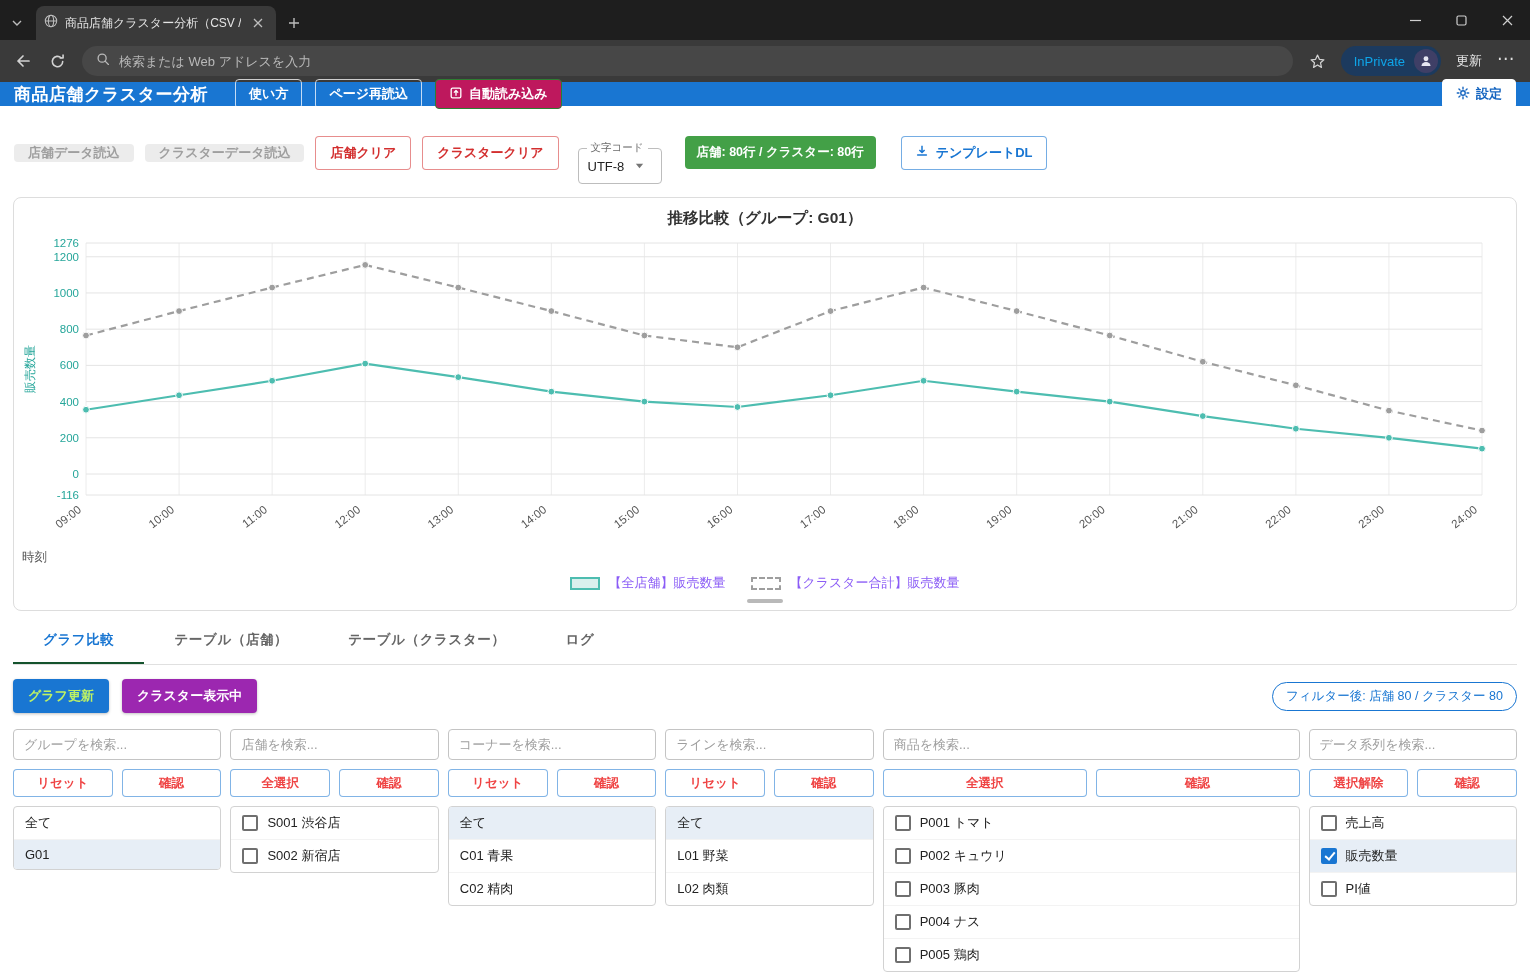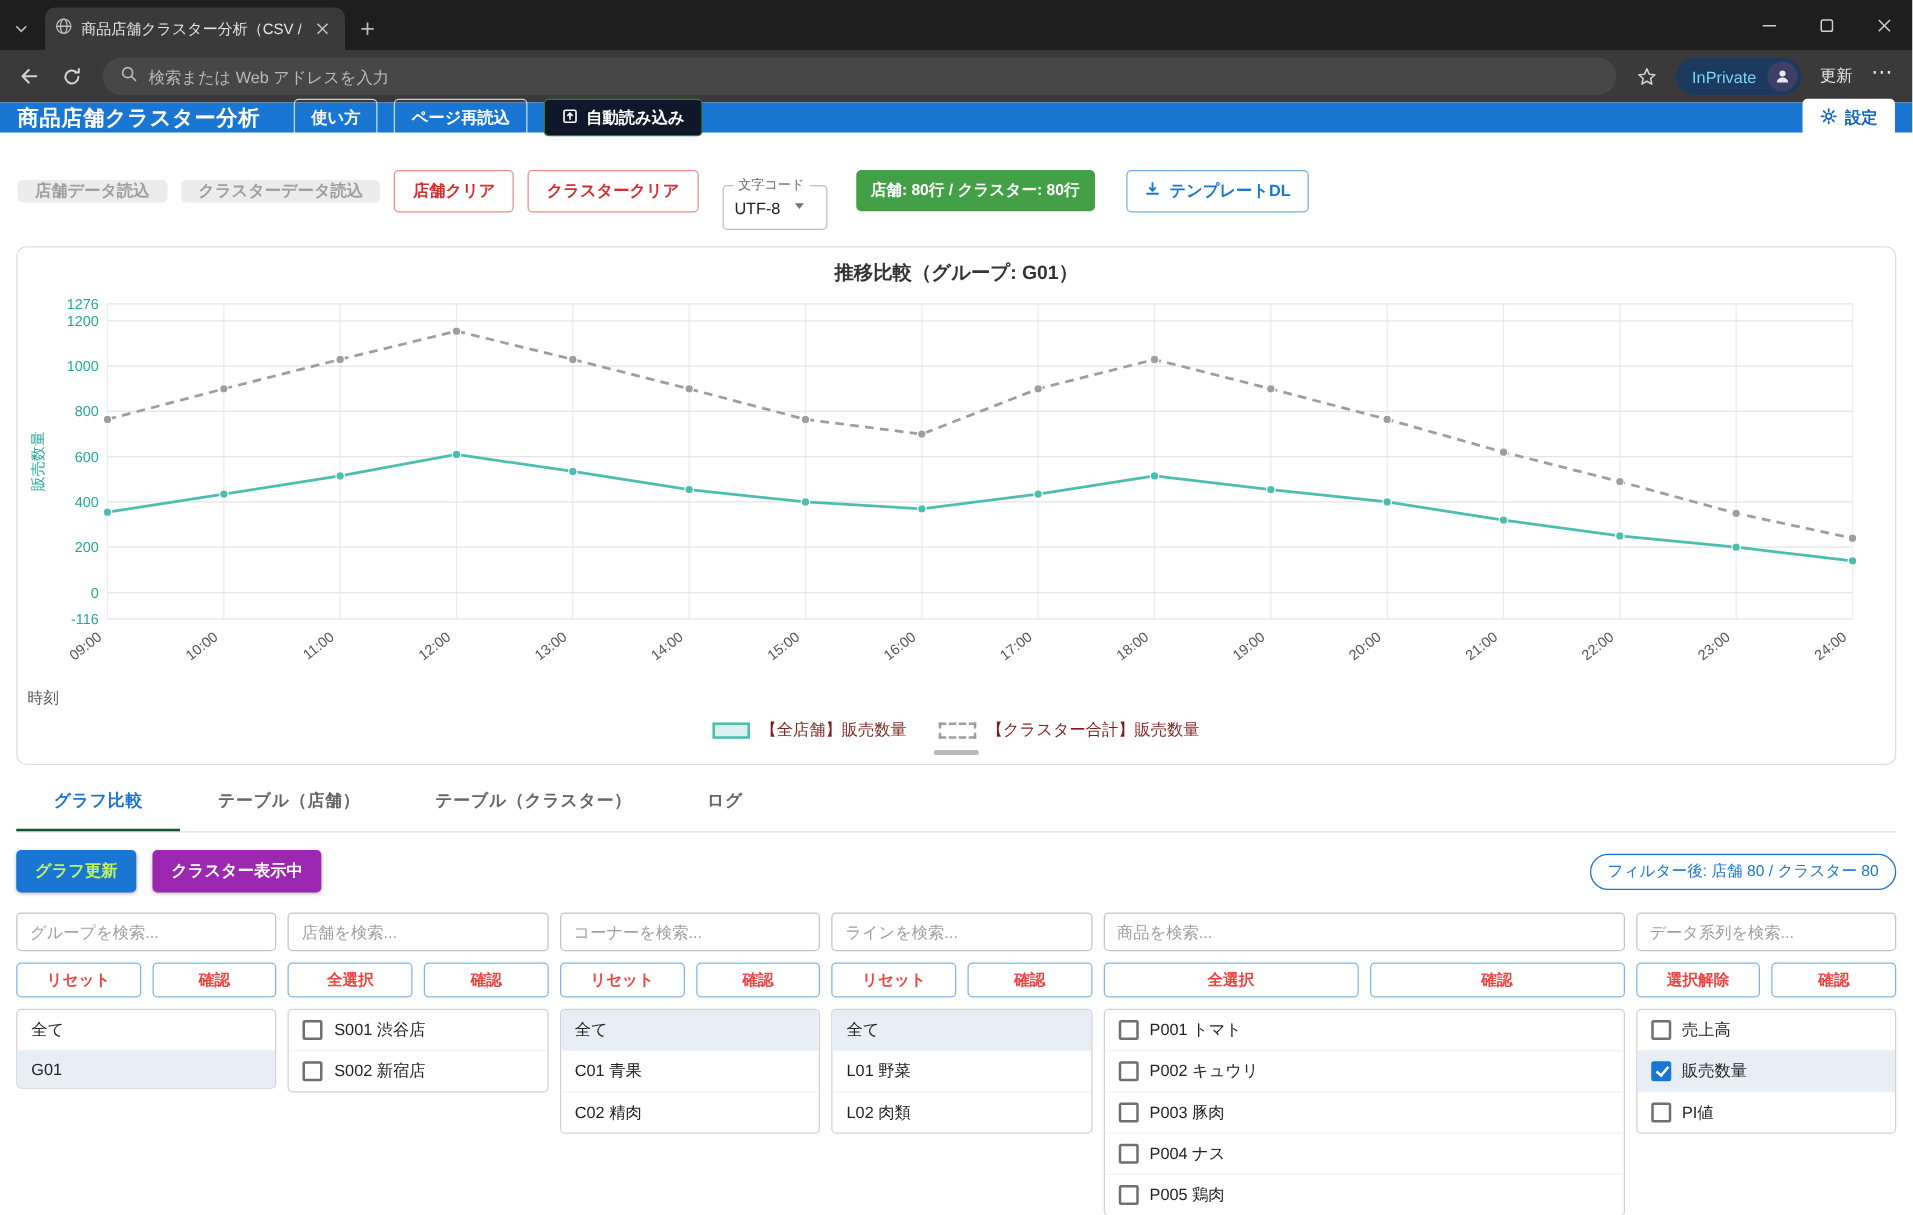--- a/index.html
+++ b/index.html
@@ -20,31 +20,31 @@
 
   .nav-bar { height:42px; background:#3a3a3a; display:flex; align-items:center; padding:0 8px; gap:4px; }
   .nav-icon { width:30px; height:30px; display:flex; align-items:center; justify-content:center; border-radius:5px; }
   .address-bar { flex:1; height:30px; background:#474747; border-radius:15px; display:flex;
     align-items:center; padding:0 14px; gap:9px; margin:0 6px; }
   .address-input { flex:1; background:transparent; border:none; outline:none; color:#cfcfcf; font-size:13px;
     font-family:inherit; }
   .address-input::placeholder { color:#b9b9b9; }
   .inprivate-pill { height:30px; background:#1c3a5e; border-radius:15px; display:flex; align-items:center;
     padding:0 3px 0 13px; gap:9px; margin:0 4px; }
-  .inprivate-label { color:#7dd3fc; font-size:13px; }
+  .inprivate-label { color:#0ea5e9; font-size:13px; }
   .avatar-circle { width:24px; height:24px; border-radius:50%; background:#3f3f66; display:flex; align-items:center; justify-content:center; }
   .update-label { color:#e9e9e9; font-size:13px; padding:0 7px; }
   .menu-dots { color:#e0e0e0; font-size:17px; padding:0 8px 6px 4px; }
 
   
   .app-bar { height:24px; background:#1976d2; display:flex; align-items:center; padding:0 14px; gap:13px; }
   .app-title { color:#fff; font-size:17px; font-weight:700; margin-right:14px; letter-spacing:.5px; }
   .ab-btn { border:1px solid rgba(255,255,255,.75); color:#fff; background:transparent; border-radius:4px;
     font-size:13px; font-weight:600; padding:5px 13px; display:flex; align-items:center; gap:6px; cursor:pointer; font-family:inherit; }
-  .ab-btn.green { background:#0f172a; border-color:#2e7d32;text-align:right; }
+  .ab-btn.green { background:#be185d; border-color:#2e7d32;text-align:right; }
   .ab-spacer { flex:1; }
   .ab-btn.settings { background:#fff; border-color:#fff; color:#1565c0; }
 
   
   .io-toolbar { display:flex; align-items:center; gap:11px; padding:15px 14px 10px; }
   .btn-disabled { background:#ececec; color:#9f9f9f; border:none; border-radius:4px; padding:0 14px;
     font-size:13px; font-weight:600; font-family:inherit; }
   .btn-outline-red { background:#fff; border:1px solid rgba(211,47,47,.55); color:#d32f2f; border-radius:4px;
     padding:7px 14px; font-size:13px; font-weight:600; cursor:pointer; font-family:inherit; }
   .select-box { position:relative; height:36px; min-width:84px; border:1px solid #bdbdbd; border-radius:4px;
@@ -53,21 +53,21 @@
   .select-value { font-size:13px; color:#222; }
   .row-badge { background:#43a047; color:#fff; border-radius:4px; padding:8px 12px; font-size:12.5px; font-weight:700; margin-left:12px; }
   .btn-outline-blue { background:#fff; border:1px solid rgba(25,118,210,.6); color:#1976d2; border-radius:4px;
     padding:7px 13px; font-size:13px; font-weight:600; display:flex; align-items:center; gap:7px; cursor:pointer; font-family:inherit; margin-left:14px; }
 
   
   .chart-card { margin:3px 13px 0; border:1px solid #ddd; border-radius:8px; padding:10px 8px 4px; }
   .chart-title { text-align:center; font-size:15.5px; font-weight:700; color:#333; margin-bottom:4px; }
   .x-axis-title { font-size:12.5px; color:#555; margin-top:-4px; }
   .legend { display:flex; justify-content:center; align-items:center; gap:26px; margin-top:8px; }
-  .legend-item { display:flex; align-items:center; gap:8px; font-size:13px; color:#7f1d1d; }
+  .legend-item { display:flex; align-items:center; gap:8px; font-size:13px; color:#8b5cf6; }
   .swatch { width:30px; height:13px; }
   .swatch.solid { background:#d9f0ed; border:2px solid #4dbdb0; }
   .swatch.dashed { background:#fff; border:2px dashed #9e9e9e; }
   .chart-handle { width:36px; height:4px; border-radius:2px; background:#b9b9b9; margin:7px auto 3px; }
 
   
   .tabs-row { display:flex; margin:7px 13px 0; border-bottom:1px solid #e0e0e0; }
   .tab-item { padding:13px 30px; font-size:13.5px; font-weight:600; color:#666; letter-spacing:.6px; cursor:pointer; }
   .tab-item.active { color:#1976d2; border-bottom:2px solid #14532d; }
 

